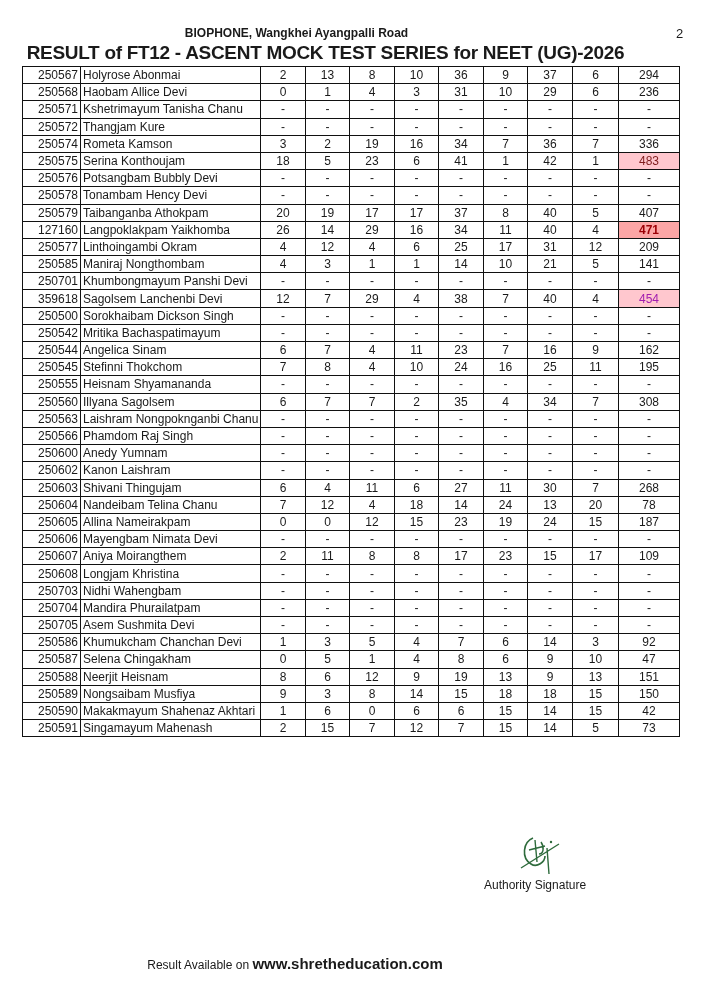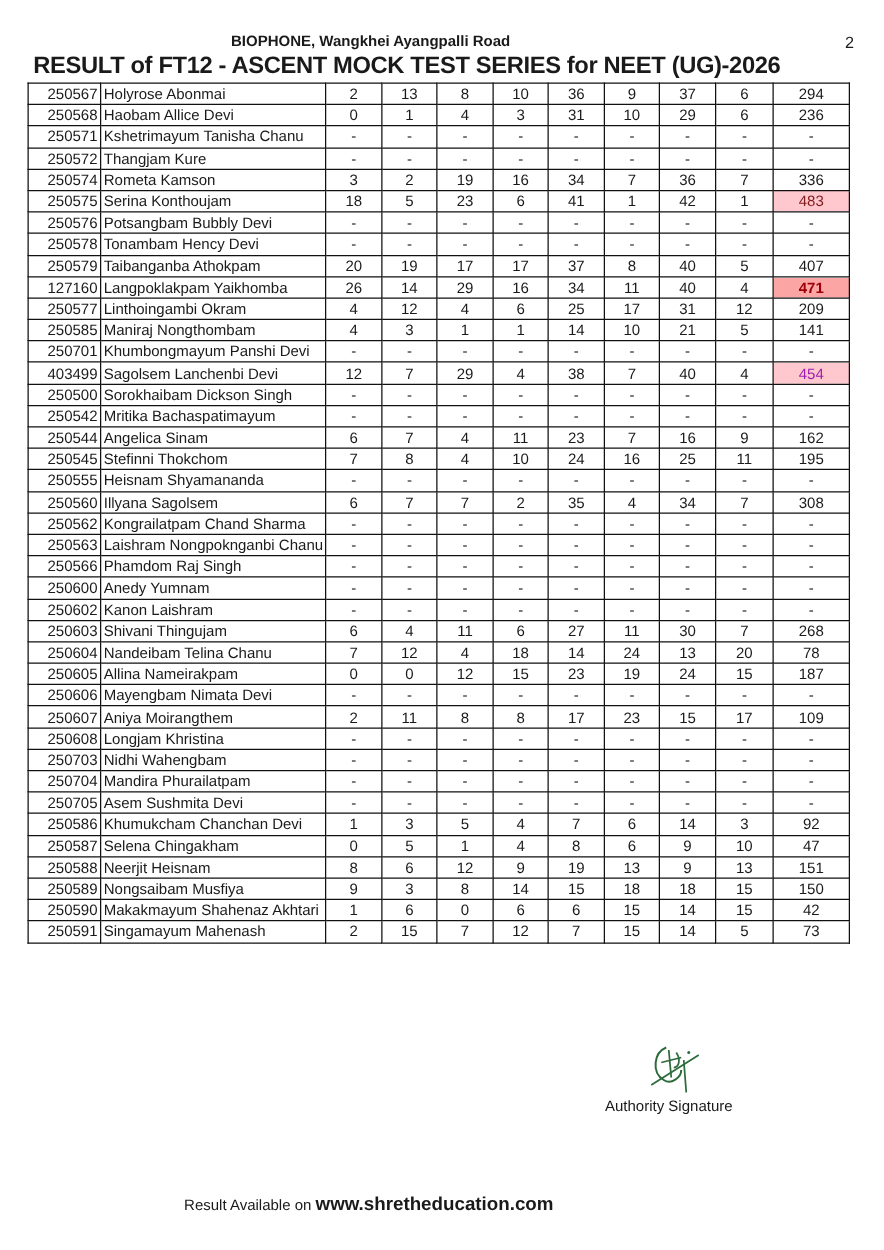--- a/index.html
+++ b/index.html
@@ -210,21 +210,21 @@
         <td>-</td>
         <td>-</td>
         <td>-</td>
         <td>-</td>
         <td>-</td>
         <td>-</td>
         <td>-</td>
         <td>-</td>
       </tr>
       <tr>
-        <td class="id">403499</td>
+        <td class="id">359618</td>
         <td class="name">Sagolsem Lanchenbi Devi</td>
         <td>12</td>
         <td>7</td>
         <td>29</td>
         <td>4</td>
         <td>38</td>
         <td>7</td>
         <td>40</td>
         <td>4</td>
         <td class="hl" style="background: rgb(255, 199, 206); color: #a21caf;">454</td>
@@ -299,33 +299,20 @@
         <td class="name">Illyana Sagolsem</td>
         <td>6</td>
         <td>7</td>
         <td>7</td>
         <td>2</td>
         <td>35</td>
         <td>4</td>
         <td>34</td>
         <td>7</td>
         <td>308</td>
-      </tr>
-      <tr>
-        <td class="id">250562</td>
-        <td class="name">Kongrailatpam Chand Sharma</td>
-        <td>-</td>
-        <td>-</td>
-        <td>-</td>
-        <td>-</td>
-        <td>-</td>
-        <td>-</td>
-        <td>-</td>
-        <td>-</td>
-        <td>-</td>
       </tr>
       <tr>
         <td class="id">250563</td>
         <td class="name">Laishram Nongpoknganbi Chanu</td>
         <td>-</td>
         <td>-</td>
         <td>-</td>
         <td>-</td>
         <td>-</td>
         <td>-</td>

